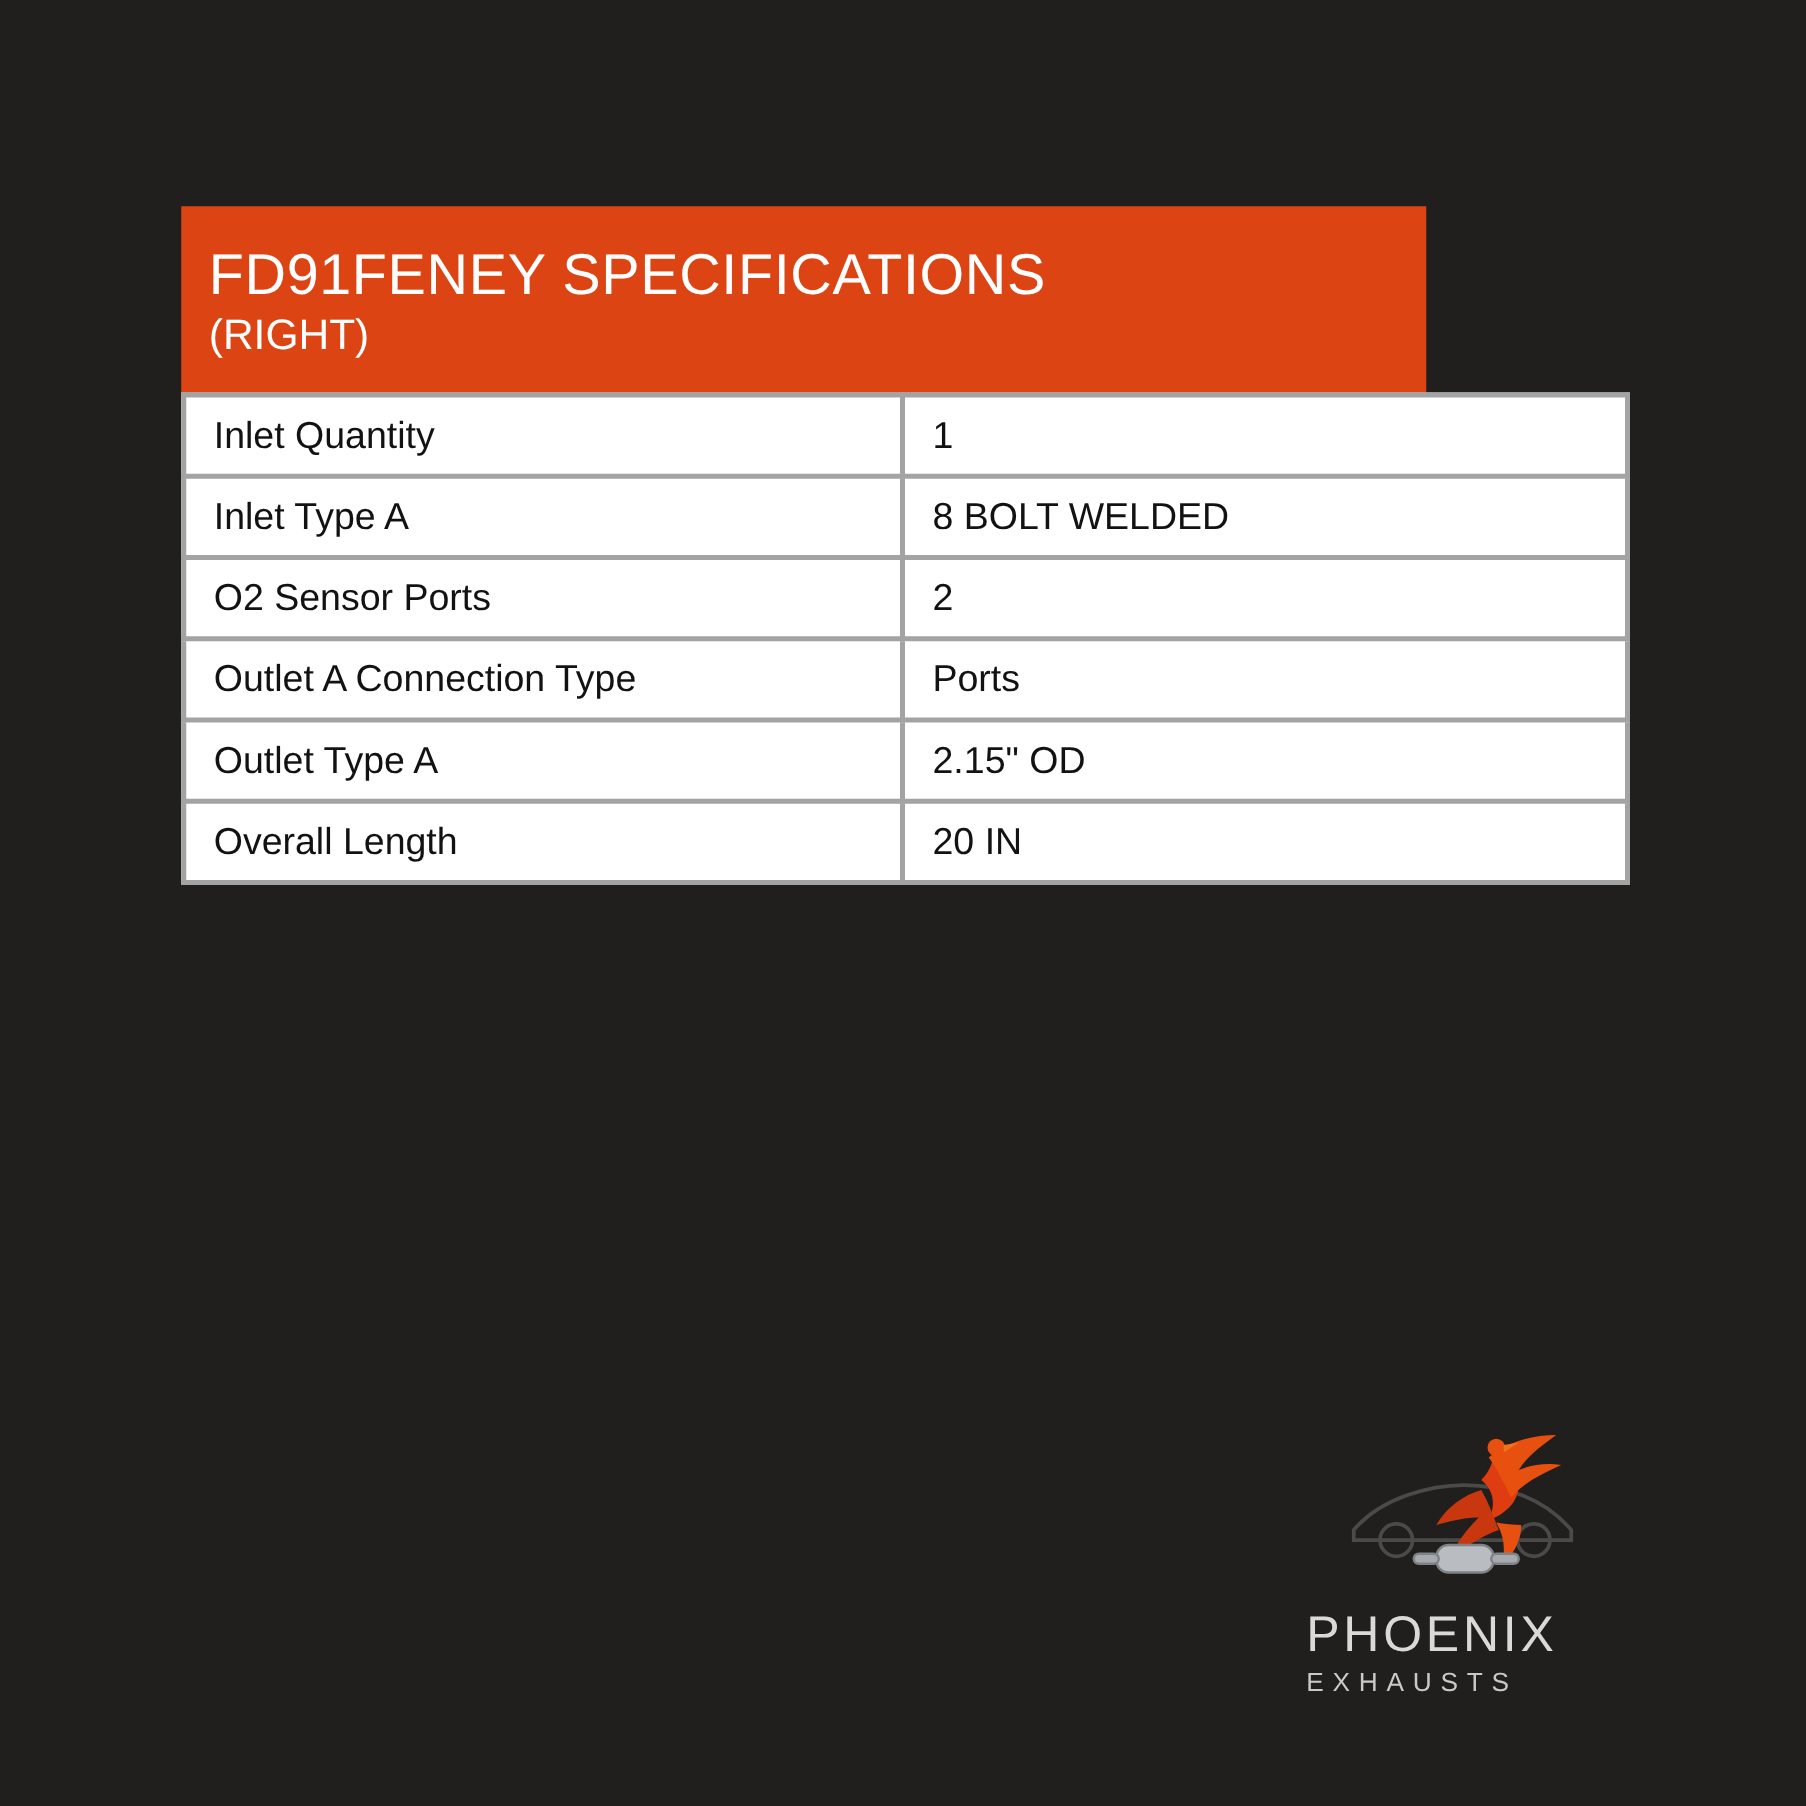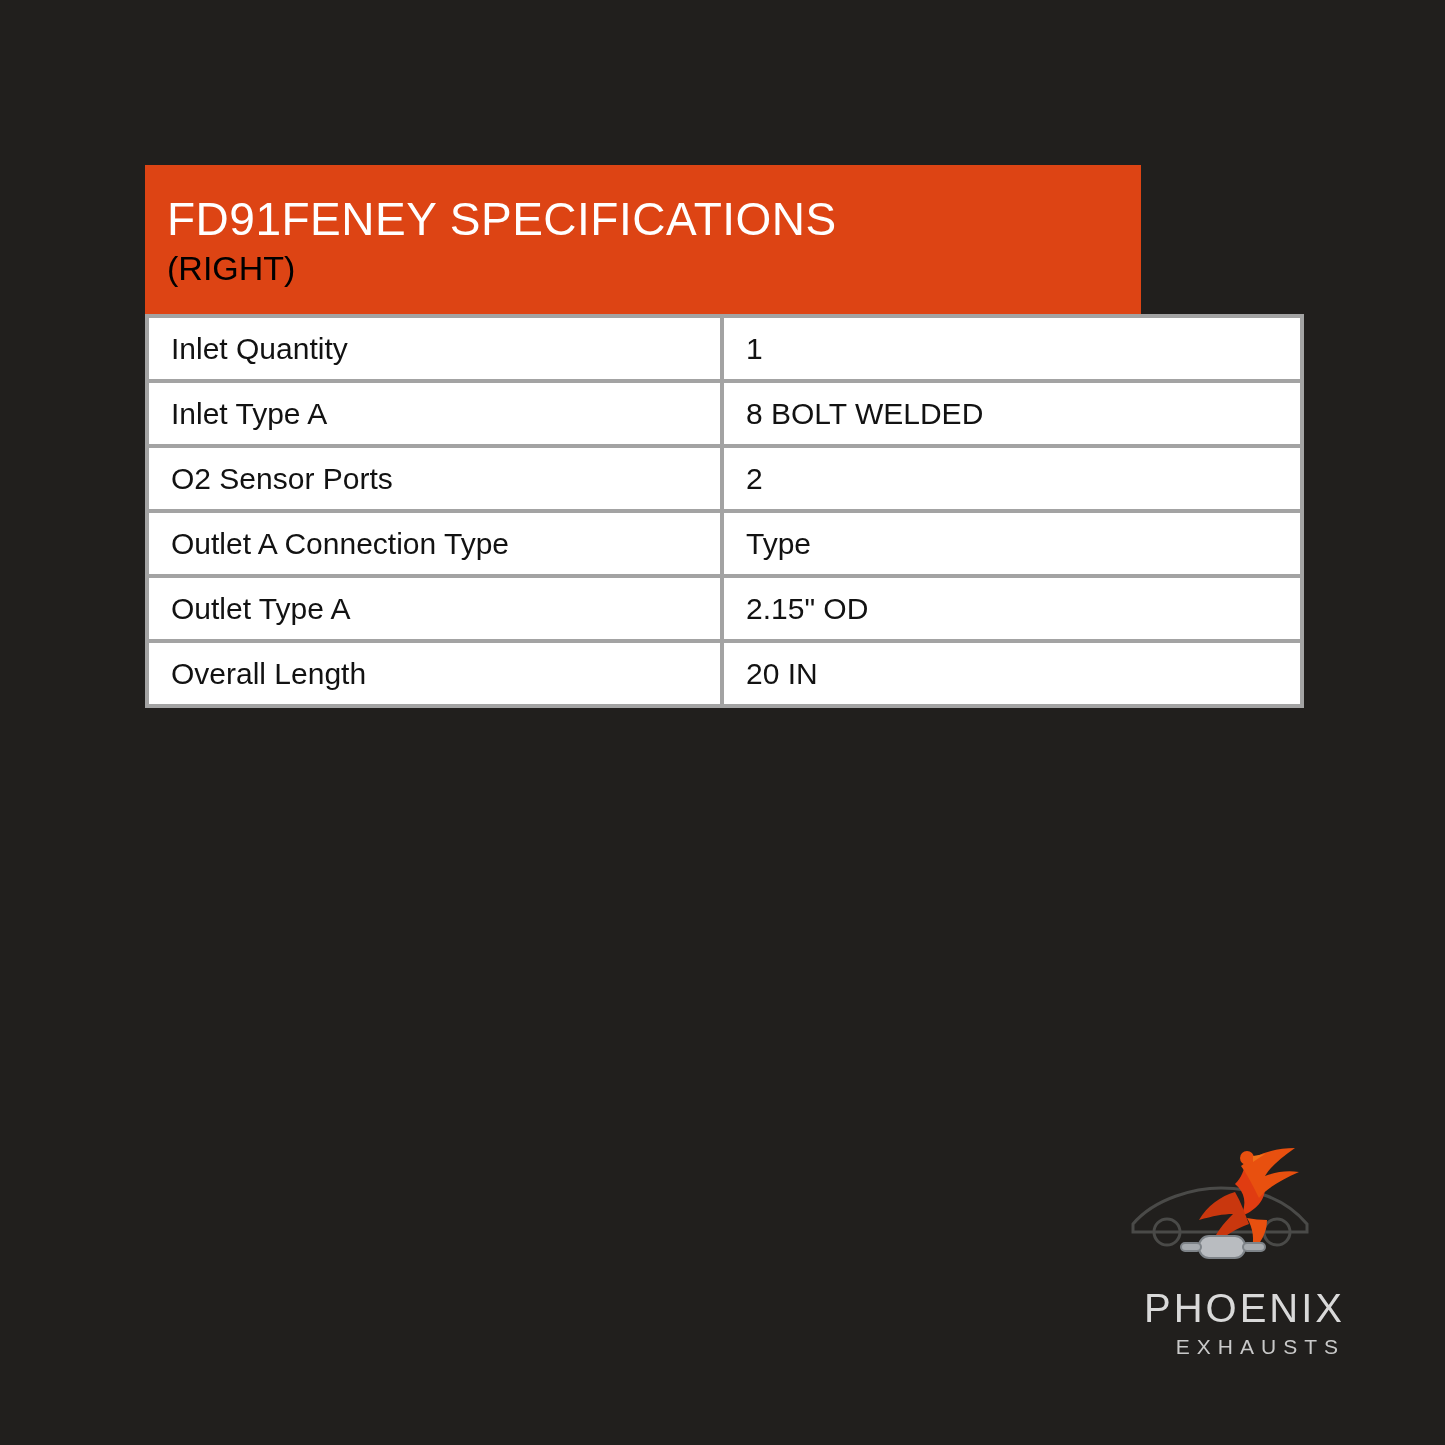--- a/index.html
+++ b/index.html
@@ -38,21 +38,21 @@
     letter-spacing: 0.5px;
     line-height: 1.05;
     color: #ffffff;
   }
 
   .spec-subtitle {
     font-size: 34px;
     font-weight: 400;
     line-height: 1.25;
     margin-top: 4px;
-    color: #000000;
+    color: #ffffff;
   }
 
   .spec-table {
     width: 100%;
     border-collapse: collapse;
     background: #ffffff;
     table-layout: fixed;
   }
 
   .spec-table tr {
@@ -76,21 +76,21 @@
 
   
   .logo-block {
     position: absolute;
     right: 100px;
     bottom: 88px;
     width: 300px;
     height: 230px;
     display: flex;
     flex-direction: column;
-    align-items: flex-end;
+    align-items: flex-start;
     justify-content: flex-end;
   }
 
   .logo-mark {
     width: 250px;
     height: 150px;
     position: relative;
   }
 
   .logo-word {
@@ -132,21 +132,21 @@
         <tr>
           <td class="label-cell">Inlet Type A</td>
           <td class="value-cell">8 BOLT WELDED</td>
         </tr>
         <tr>
           <td class="label-cell">O2 Sensor Ports</td>
           <td class="value-cell">2</td>
         </tr>
         <tr>
           <td class="label-cell">Outlet A Connection Type</td>
-          <td class="value-cell">Type</td>
+          <td class="value-cell">Ports</td>
         </tr>
         <tr>
           <td class="label-cell">Outlet Type A</td>
           <td class="value-cell">2.15" OD</td>
         </tr>
         <tr>
           <td class="label-cell">Overall Length</td>
           <td class="value-cell">20 IN</td>
         </tr>
       </tbody>

